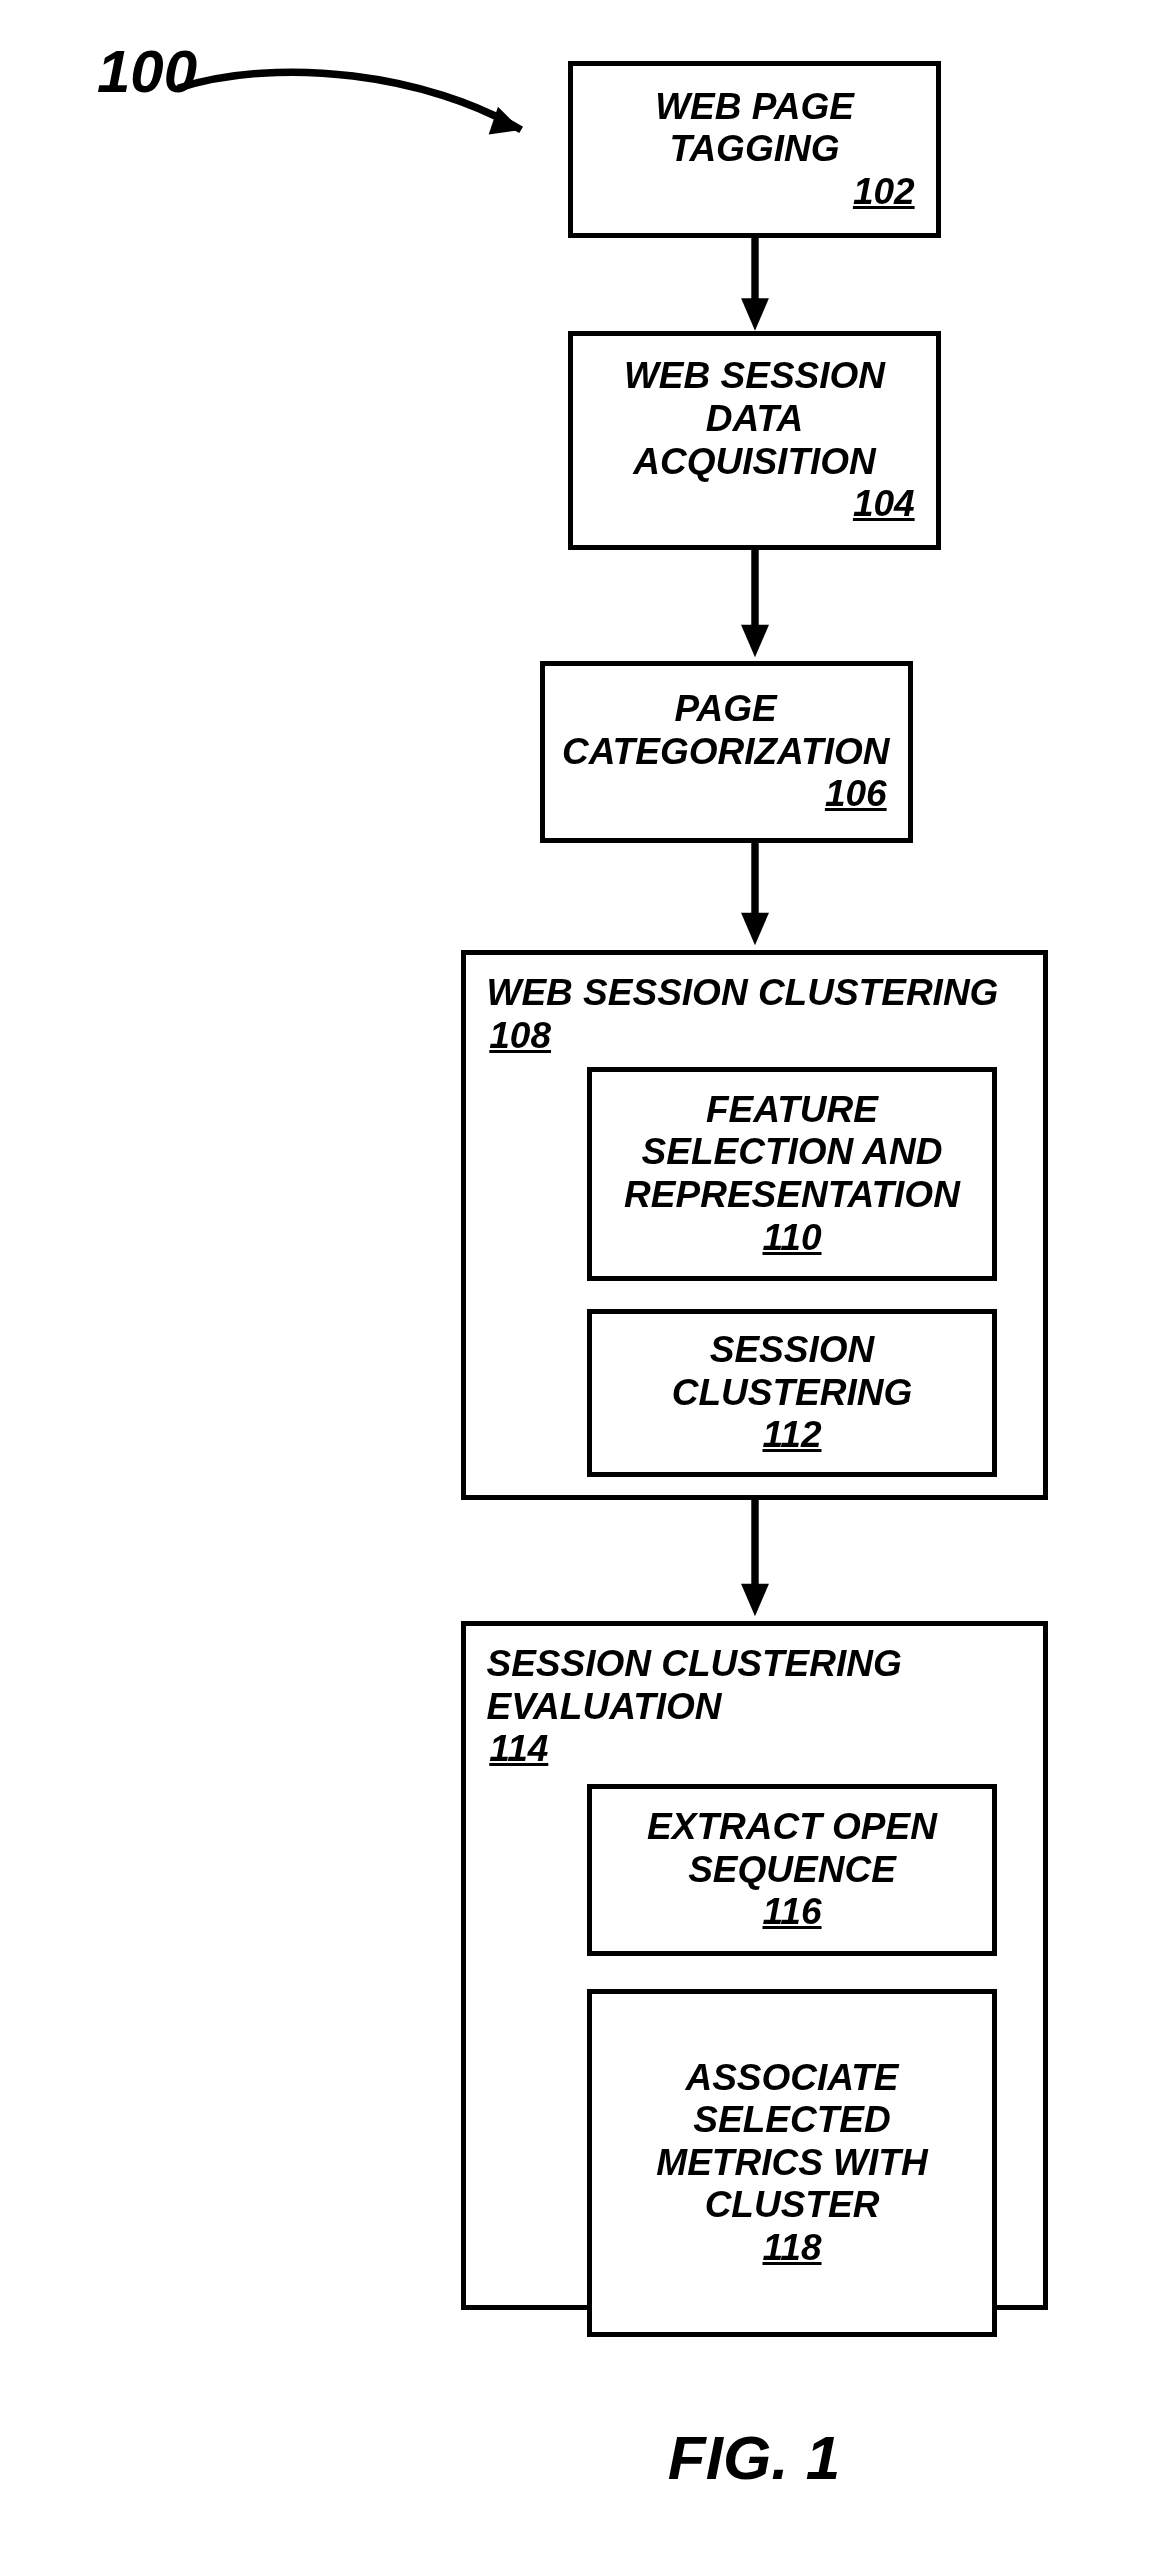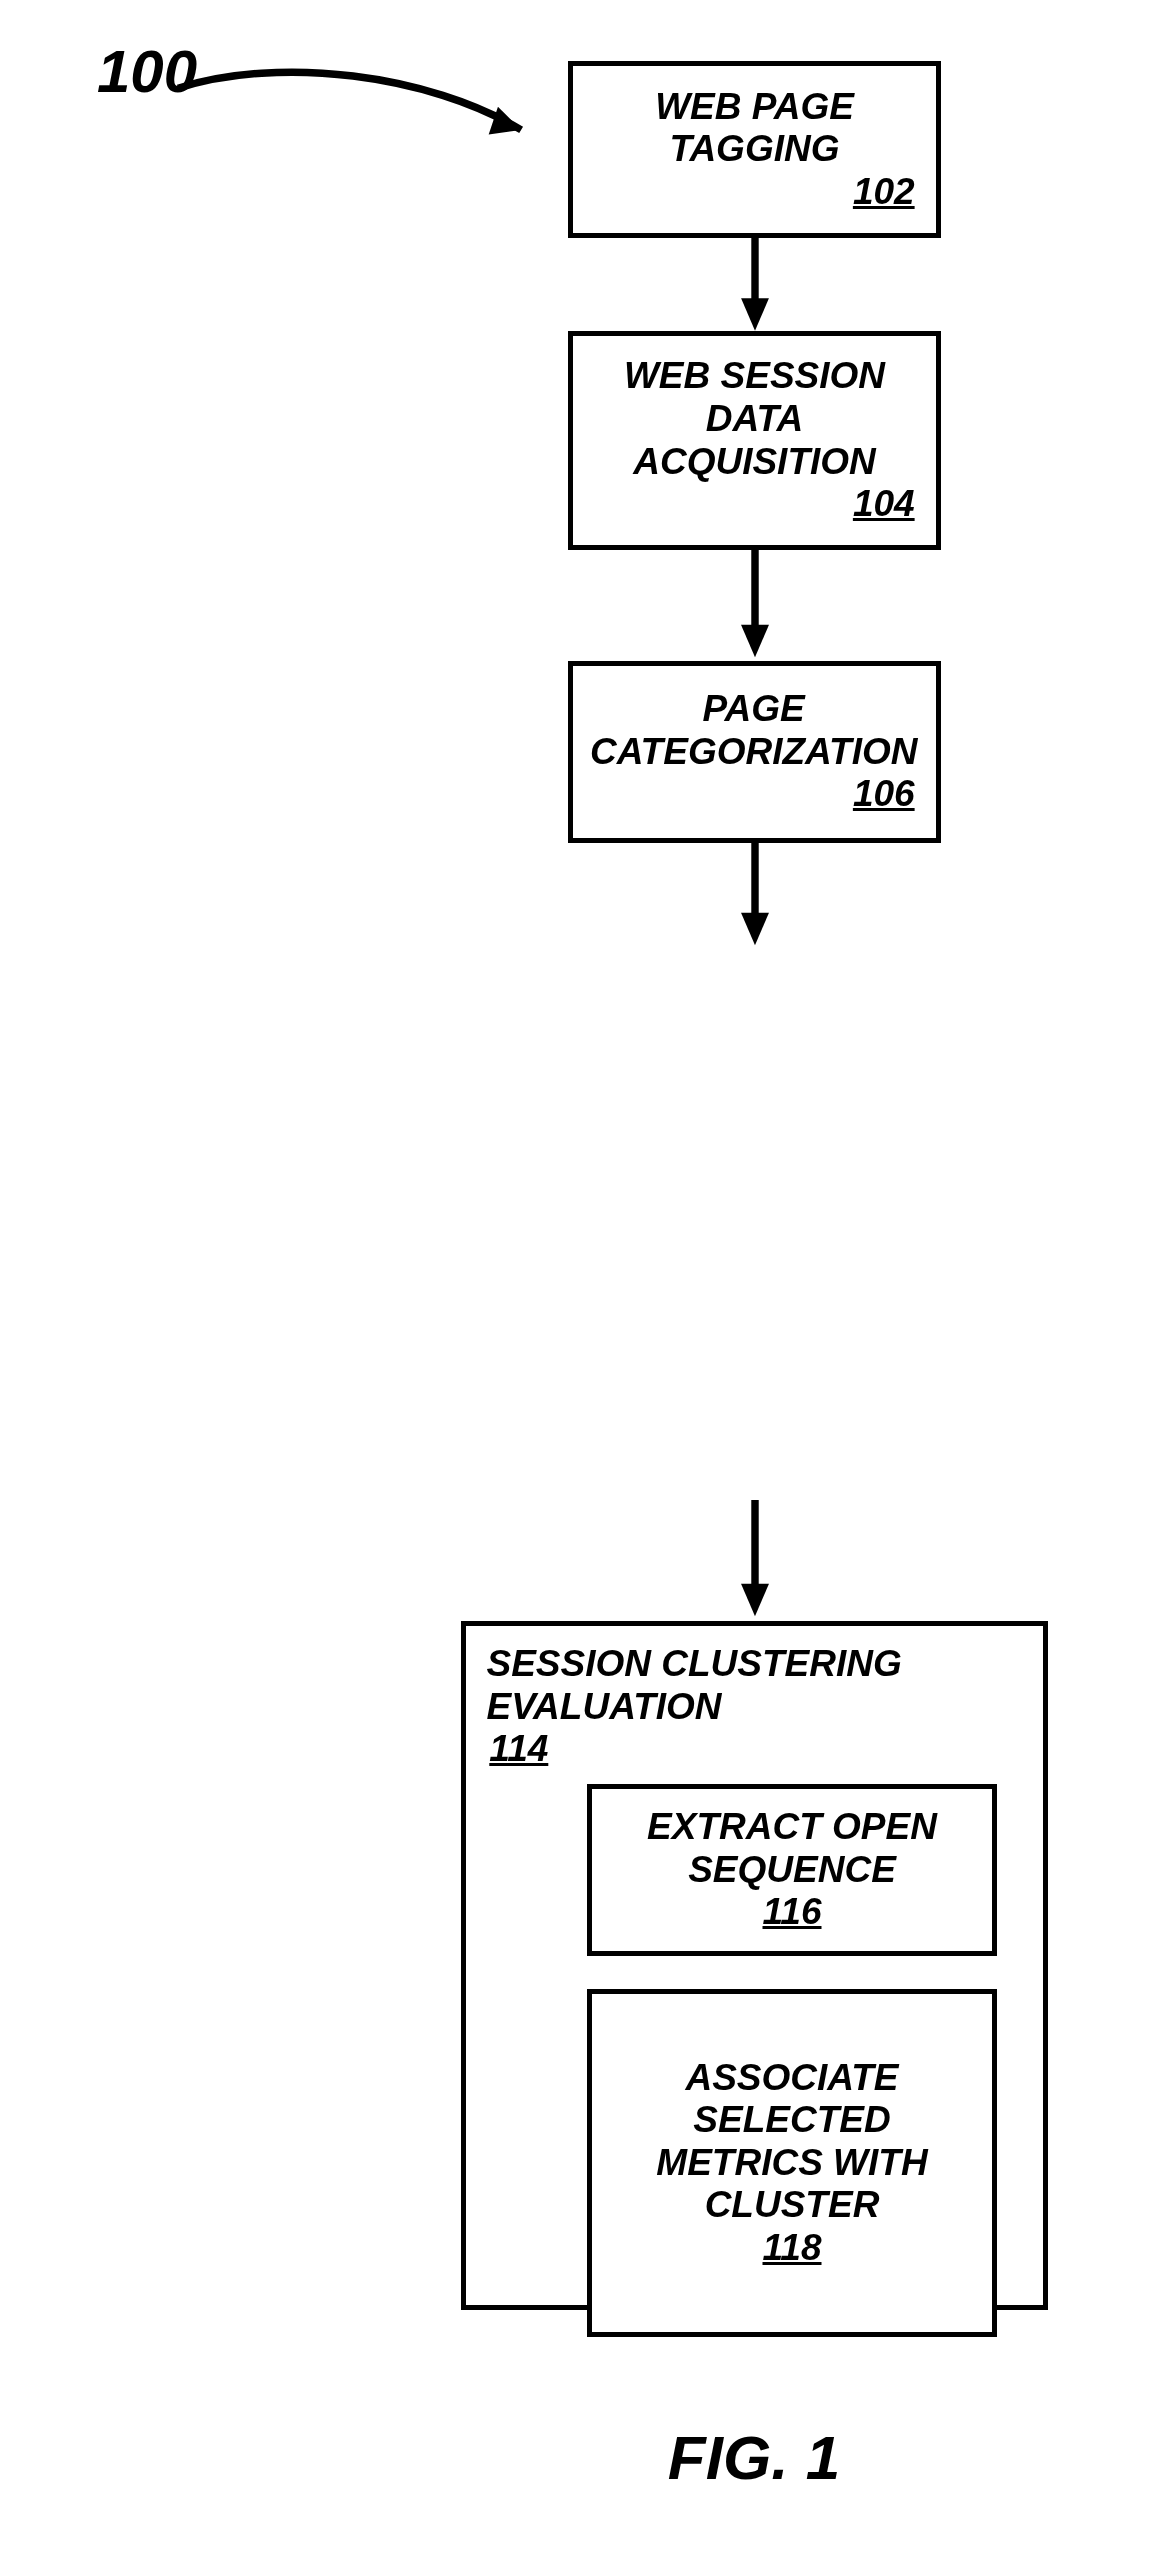--- a/index.html
+++ b/index.html
@@ -109,30 +109,46 @@
   <div class="box" style="left:568px; top:331px; width:373px; height:219px;">
     <div>WEB SESSION DATA ACQUISITION</div>
     <div class="underline-num">104</div>
   </div>
 
   <svg class="arrow" style="left:741px; top:550px;" width="28" height="112" viewBox="0 0 30 120">
     <line x1="15" y1="0" x2="15" y2="85" stroke="#000" stroke-width="8"></line>
     <polygon points="15,115 0,80 30,80" fill="#000"></polygon>
   </svg>
 
-  <div class="box" style="left:568px; top:661px; width:373px; height:182px;">
+  <div class="box" style="left:540px; top:661px; width:373px; height:182px;">
     <div>PAGE CATEGORIZATION</div>
     <div class="underline-num">106</div>
   </div>
 
   <svg class="arrow" style="left:741px; top:843px;" width="28" height="107" viewBox="0 0 30 115">
     <line x1="15" y1="0" x2="15" y2="80" stroke="#000" stroke-width="8"></line>
     <polygon points="15,110 0,75 30,75" fill="#000"></polygon>
   </svg>
 
+  <div class="big-box" style="left:461px; top:950px; width:587px; height:550px;">
+    <div class="header">
+      <div>WEB SESSION CLUSTERING</div>
+      <div class="underline-num" style="display:inline-block;">108</div>
+    </div>
+
+    <div class="inner-box" style="left:121px; top:112px; width:410px; height:214px;">
+      <div>FEATURE SELECTION AND REPRESENTATION</div>
+      <div class="underline-num">110</div>
+    </div>
+
+    <div class="inner-box" style="left:121px; top:354px; width:410px; height:168px;">
+      <div>SESSION CLUSTERING</div>
+      <div class="underline-num">112</div>
+    </div>
+  </div>
 
   <svg class="arrow" style="left:741px; top:1500px;" width="28" height="121" viewBox="0 0 30 130">
     <line x1="15" y1="0" x2="15" y2="95" stroke="#000" stroke-width="8"></line>
     <polygon points="15,125 0,90 30,90" fill="#000"></polygon>
   </svg>
 
   <div class="big-box" style="left:461px; top:1621px; width:587px; height:689px;">
     <div class="header">
       <div>SESSION CLUSTERING EVALUATION</div>
       <div class="underline-num" style="display:inline-block;">114</div>

